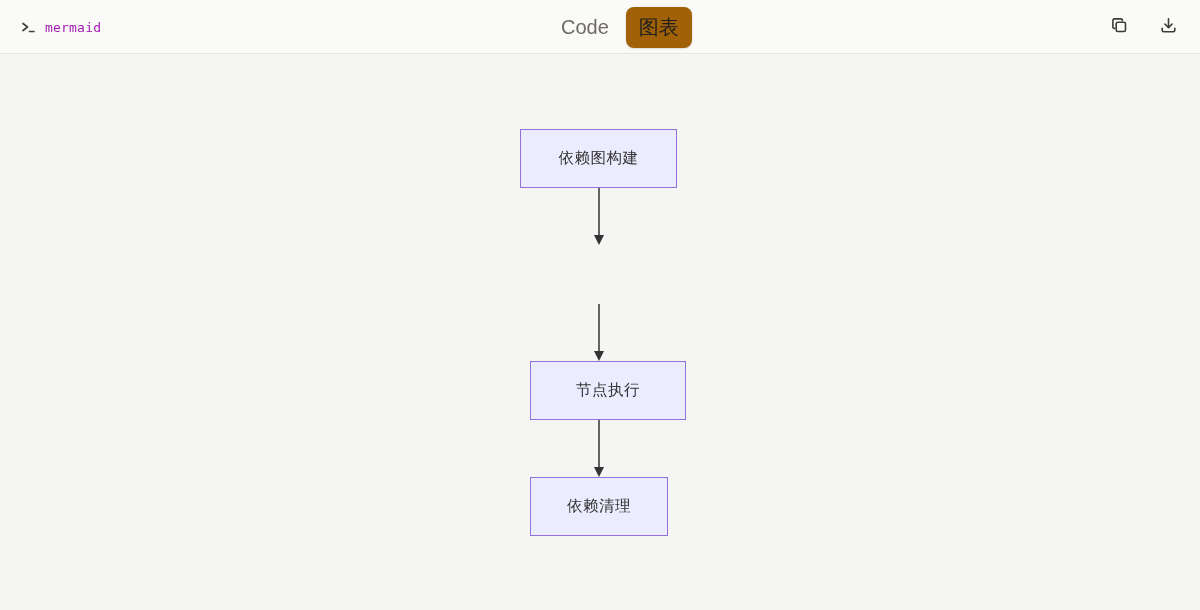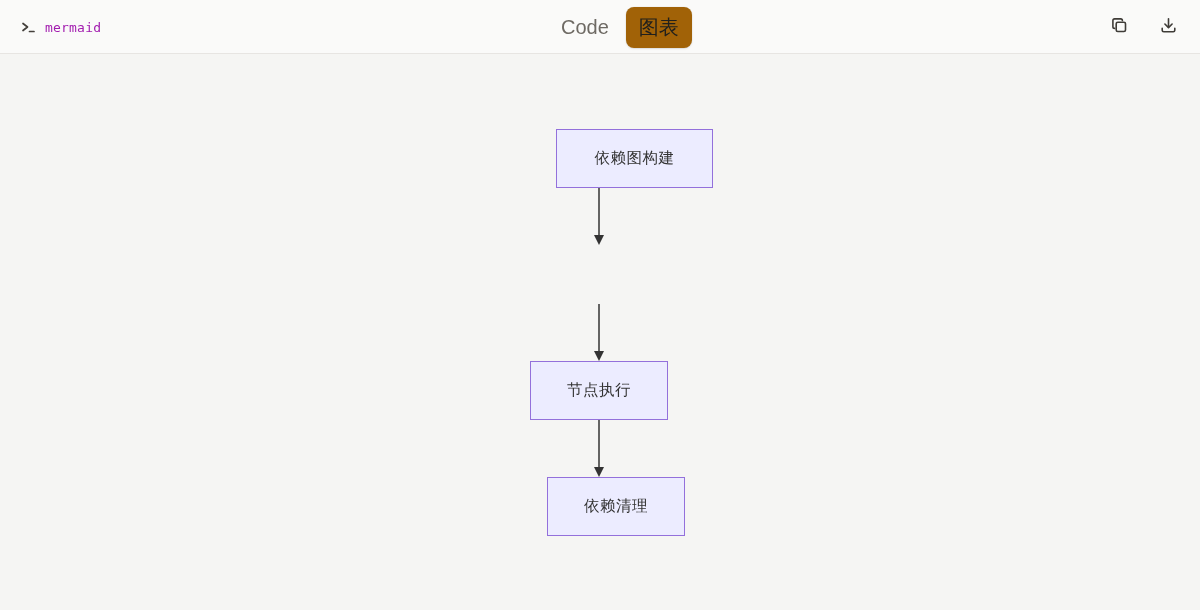--- a/index.html
+++ b/index.html
@@ -69,24 +69,24 @@
   }
   .node {
     position: absolute;
     background: #ECECFF;
     border: 1px solid #9370DB;
     display: flex; align-items: center; justify-content: center;
     font-size: 15.5px;
     color: #333333;
     letter-spacing: 0.5px;
   }
-  .node-1 { left: 520px; top:  74px; width: 157px; height: 59px; margin-left: 36px; }
+  .node-1 { left: 520px; top:  74px; width: 157px; height: 59px; }
   .node-2 { left: 530px; top: 190px; width: 138px; height: 59px; }
-  .node-3 { left: 530px; top: 306px; width: 138px; height: 59px; }
-  .node-4 { left: 530px; top: 422px; width: 138px; height: 59px; margin-left: 17px; }
+  .node-3 { left: 530px; top: 306px; width: 156px; height: 59px; }
+  .node-4 { left: 530px; top: 422px; width: 138px; height: 59px; }
 
   .edges-svg {
     position: absolute;
     top: 0; left: 0;
     width: 1200px; height: 555px;
     pointer-events: none;
   }
 </style>
 </head>
 <body>

